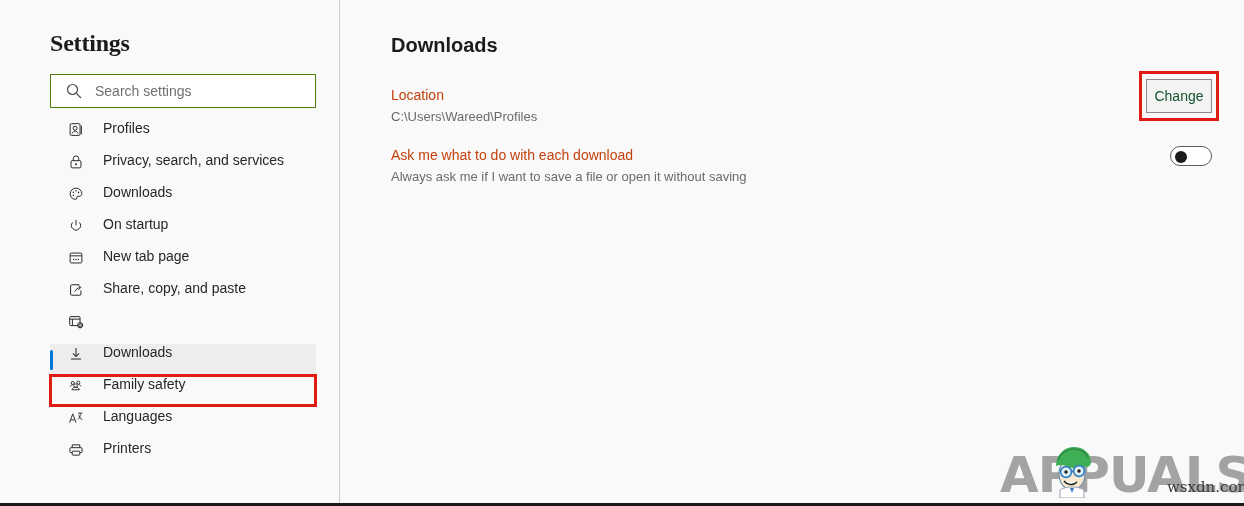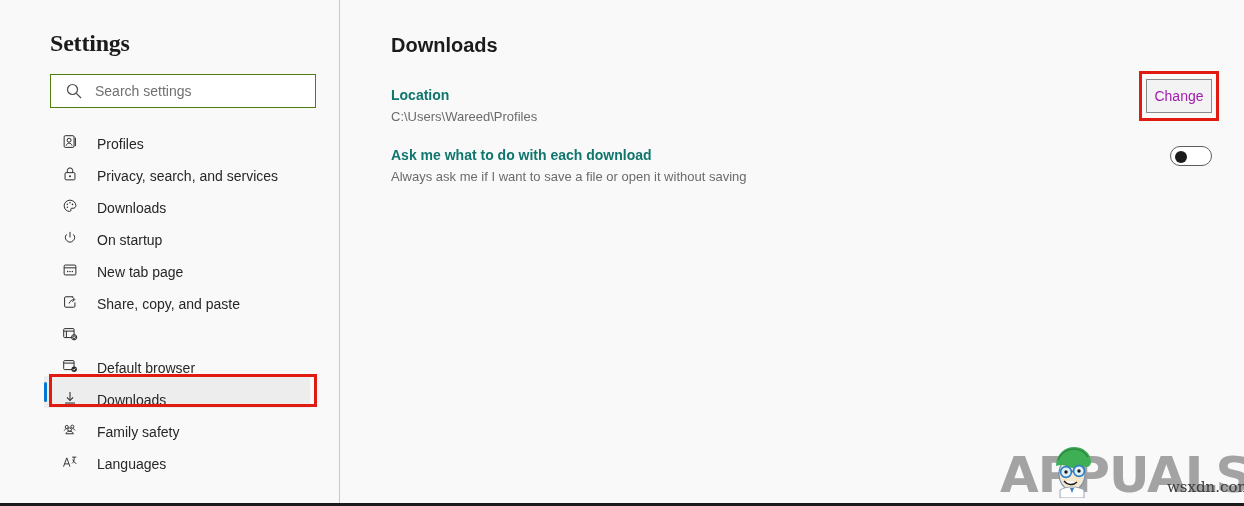--- a/index.html
+++ b/index.html
@@ -95,25 +95,25 @@
   .nav-item {
     position: relative;
     height: 32px;
     margin-bottom: 0;
     display: flex;
     align-items: center;
     box-sizing: border-box;
   }
   .nav-item-inner {
     position: absolute;
-    left: 44px;
+    left: 50px;
     width: 266px;
     height: 32px;
     display: flex;
-    align-items: flex-end;
+    align-items: flex-start;
     box-sizing: border-box;
   }
   .nav-item.selected .nav-item-inner {
     background: #ededed;
   }
   .nav-sel-bar {
     position: absolute;
     left: 0px;
     top: 6px;
     width: 3px;
@@ -180,43 +180,43 @@
   .setting-row {
     position: absolute;
     left: 50px;
     width: 810px;
   }
   #row-location { top: 86px; }
   #row-ask { top: 146px; }
 
   .setting-label {
     font-size: 14px;
-    font-weight: bold;
-    color: #0f766e;
+    font-weight: normal;
+    color: #c2410c;
     line-height: 19px;
   }
   .setting-sub {
     font-size: 13px;
     color: #6b6b6b;
     line-height: 18px;
     margin-top: 3px;
   }
 
   .change-button {
     position: absolute;
     left: 1146px;
     top: 79px;
     width: 66px;
     height: 34px;
     background: #f3f3f3;
     border: 1px solid #8a8a8a;
     box-sizing: border-box;
     font-family: "Liberation Sans", sans-serif;
     font-size: 14px;
-    color: #a21caf;
+    color: #14532d;
     cursor: pointer;
     display: flex;
     align-items: center;
     justify-content: center;
     padding: 0;
   }
 
   .toggle {
     position: absolute;
     left: 1170px;
@@ -394,34 +394,20 @@
               <line x1="3" y1="6.8" x2="14.5" y2="6.8"></line>
               <line x1="6" y1="6.8" x2="6" y2="14"></line>
               <circle cx="14.6" cy="13.6" r="2.9" fill="#f9f9f9"></circle>
               <circle cx="14.6" cy="13.6" r="1.5"></circle>
               <path d="M14.6 10.4v.9M14.6 15.9v.9M11.6 13.6h.9M16.7 13.6h.9"></path>
             </svg>
           </span>
         </div>
       </div>
 
-      <div class="nav-item">
-        <div class="nav-item-inner">
-
-          <span class="nav-icon">
-            <svg viewBox="0 0 20 20" width="18" height="18" fill="none" stroke="currentColor" stroke-width="1.1">
-              <rect x="3" y="4" width="11.5" height="10" rx="1.1"></rect>
-              <line x1="3" y1="6.8" x2="14.5" y2="6.8"></line>
-              <circle cx="14.6" cy="13.6" r="3" fill="currentColor" stroke="none"></circle>
-              <path d="M13.2 13.6l1 1 1.8-1.9" stroke="#f9f9f9" stroke-width="1.1"></path>
-            </svg>
-          </span>
-          <span class="nav-label">Default browser</span>
-        </div>
-      </div>
 
       <div class="nav-item selected">
         <div class="nav-item-inner">
           <span class="nav-sel-bar"></span>
           <span class="nav-icon">
             <svg viewBox="0 0 20 20" width="18" height="18" fill="none" stroke="currentColor" stroke-width="1.15">
               <line x1="10" y1="3.4" x2="10" y2="12.6"></line>
               <path d="M6.6 9.4L10 12.8l3.4-3.4"></path>
               <line x1="4.5" y1="15.6" x2="15.5" y2="15.6"></line>
             </svg>
@@ -456,20 +442,33 @@
               <line x1="4.2" y1="12.1" x2="8.7" y2="12.1"></line>
               <path d="M12.4 4.6h4.6"></path>
               <path d="M14.7 4.6v1.2c0 2.6-.9 4.5-2.5 5.8"></path>
               <path d="M13.2 7.2c.6 2.3 1.9 3.8 3.9 4.5"></path>
             </svg>
           </span>
           <span class="nav-label">Languages</span>
         </div>
       </div>
 
+      <div class="nav-item">
+        <div class="nav-item-inner">
+
+          <span class="nav-icon">
+            <svg viewBox="0 0 20 20" width="18" height="18" fill="none" stroke="currentColor" stroke-width="1.1">
+              <path d="M5.8 7.4V4.3h8.4v3.1"></path>
+              <rect x="3.2" y="7.4" width="13.6" height="5.4" rx="1.2"></rect>
+              <rect x="5.8" y="11.3" width="8.4" height="4.4" rx="0.8" fill="#f9f9f9"></rect>
+            </svg>
+          </span>
+          <span class="nav-label">Printers</span>
+        </div>
+      </div>
 
     </div>
   </div>
 
   <div class="content">
 
     <div class="page-title">Downloads</div>
 
     <div class="setting-row" id="row-location">
       <div class="setting-label">Location</div>

